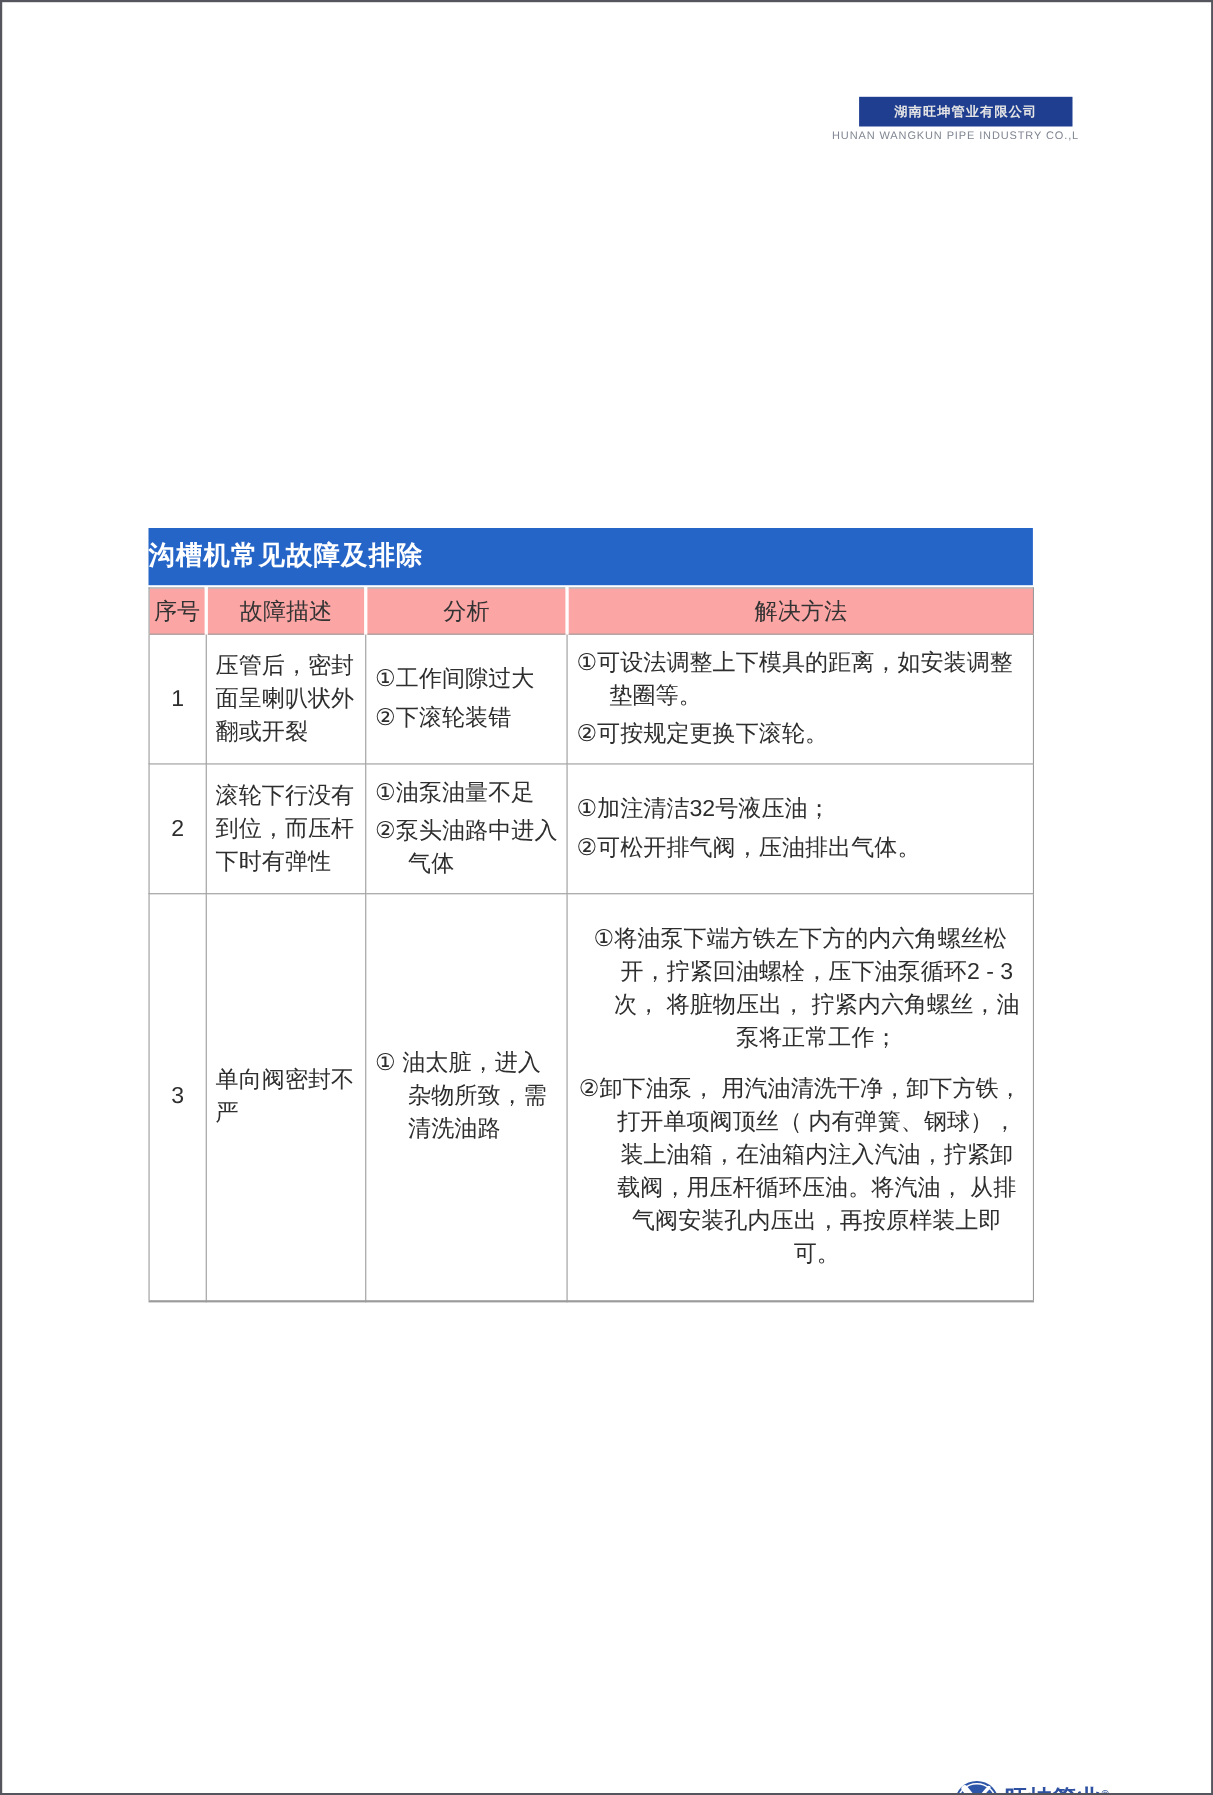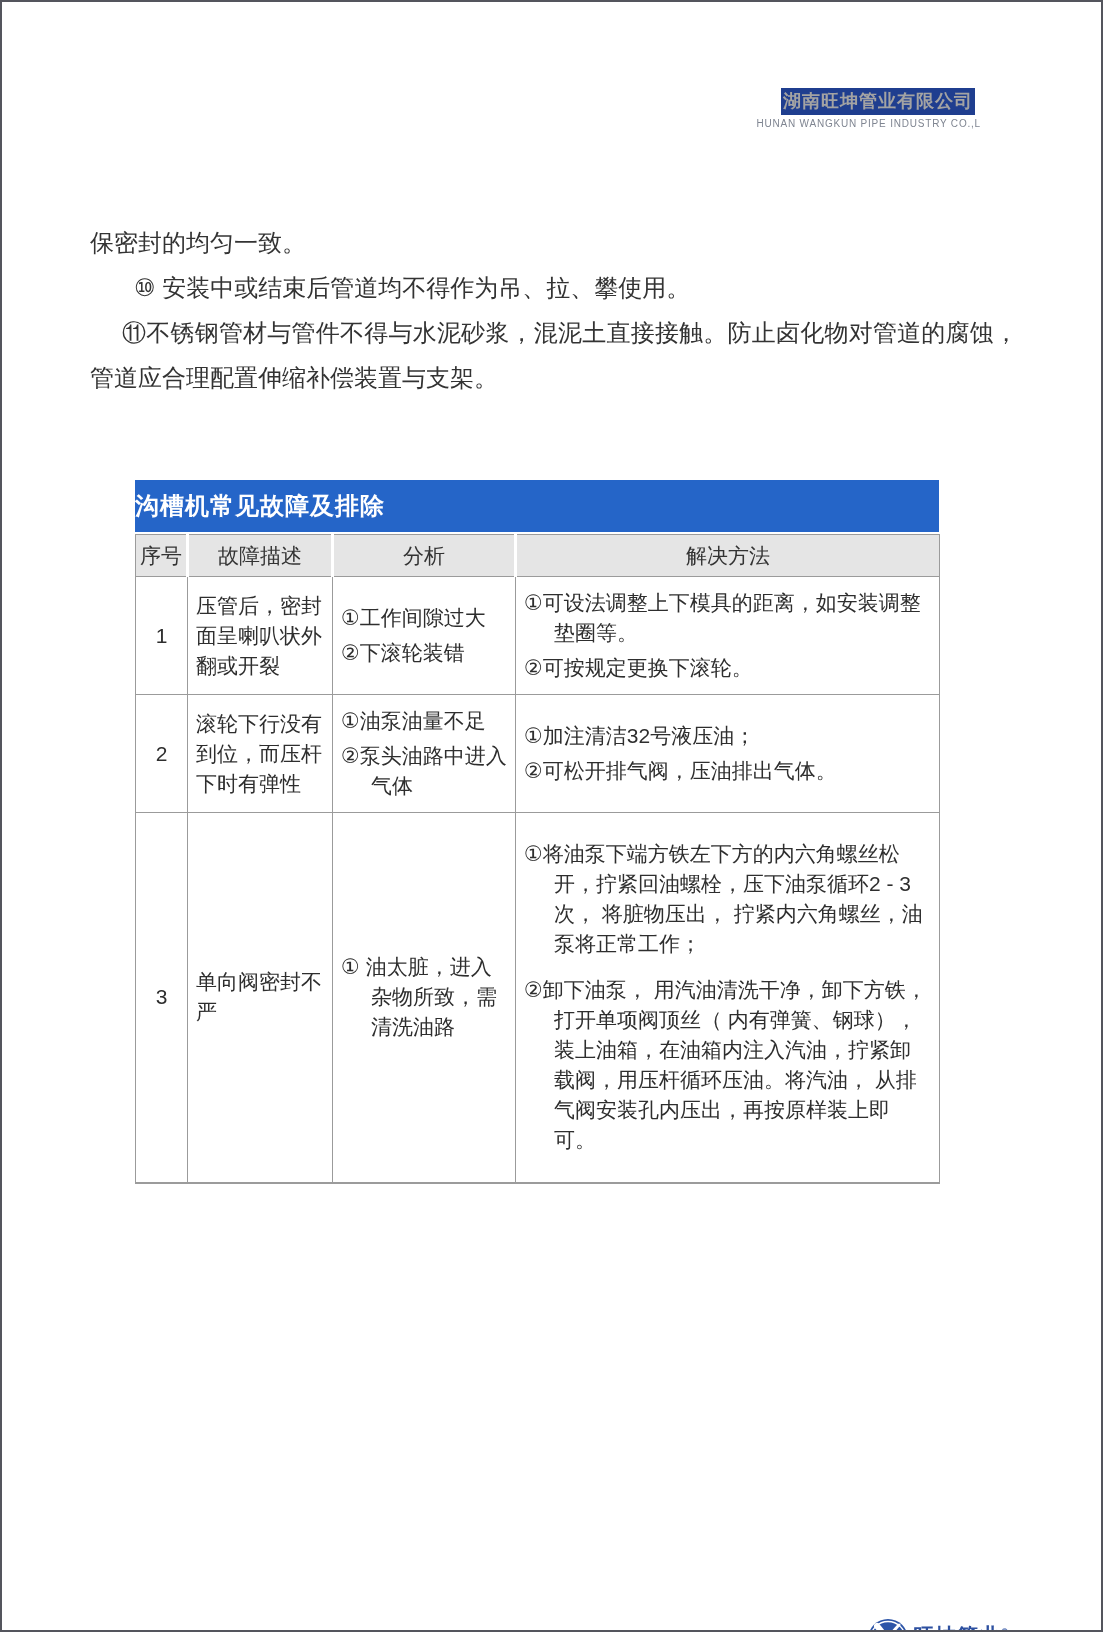--- a/index.html
+++ b/index.html
@@ -16,24 +16,24 @@
   }
 
   
   .badge {
     position: absolute;
     top: 86px;
     right: 126px;
     width: 194px;
     height: 27px;
     background: #1f3e8f;
-    color: #a3a3a3;
+    color: #e5e5e5;
     font-family: "Liberation Serif", "DejaVu Serif", serif;
     font-weight: bold;
-    font-size: 18px;
+    font-size: 12px;
     line-height: 27px;
     text-align: center;
     letter-spacing: 1px;
   }
   .badge-en {
     position: absolute;
     top: 116px;
     right: 120px;
     color: #7f8591;
     font-size: 10px;
@@ -80,21 +80,21 @@
     border: 1px solid #9b9b9b;
     border-bottom: 2px solid #9b9b9b;
     margin-top: 2px;
   }
   table.fault col.c-no   { width: 52px; }
   table.fault col.c-flt  { width: 145px; }
   table.fault col.c-ana  { width: 183px; }
   table.fault col.c-sol  { width: 424px; }
 
   table.fault th {
-    background: #e5e5e5;
+    background: #fca5a5;
     color: #333333;
     font-size: 21px;
     font-weight: normal;
     height: 42px;
     text-align: center;
     border-left: 3px solid #ffffff;
     border-bottom: 1px solid #9b9b9b;
   }
   table.fault th:first-child { border-left: none; }
 
@@ -110,21 +110,21 @@
   td.ana-cell, td.sol-cell { line-height: 30px; padding: 8px 10px 8px 14px; }
   .r1 td { height: 118px; }
   .r2 td { height: 118px; }
   .r3 td { height: 370px; }
 
   .li {
     text-indent: -30px;
     padding-left: 30px;
     margin: 5px 0;
   }
-  .r3 .sol-cell .li { margin: 16px 0; }
+  .r3 .sol-cell .li { margin: 16px 0; text-align: center; }
 
   
   .page-number {
     position: absolute;
     top: 1496px;
     left: 0;
     width: 100%;
     text-align: center;
     font-size: 26px;
     letter-spacing: 2px;
@@ -156,25 +156,20 @@
   }
 </style>
 </head>
 <body>
 
 <div class="page">
 
   <div class="badge">湖南旺坤管业有限公司</div>
   <div class="badge-en">HUNAN WANGKUN PIPE INDUSTRY CO.,L</div>
 
-  <div class="body-text">
-    <p>保密封的均匀一致。</p>
-    <p class="indent-a">⑩ 安装中或结束后管道均不得作为吊、拉、攀使用。</p>
-    <p class="indent-b">⑪不锈钢管材与管件不得与水泥砂浆，混泥土直接接触。防止卤化物对管道的腐蚀， 管道应合理配置伸缩补偿装置与支架。</p>
-  </div>
 
   <div class="table-wrap">
     <div class="table-title">沟槽机常见故障及排除</div>
     <table class="fault">
       <colgroup>
           <col class="c-no">
           <col class="c-flt">
           <col class="c-ana">
           <col class="c-sol">
         </colgroup>

